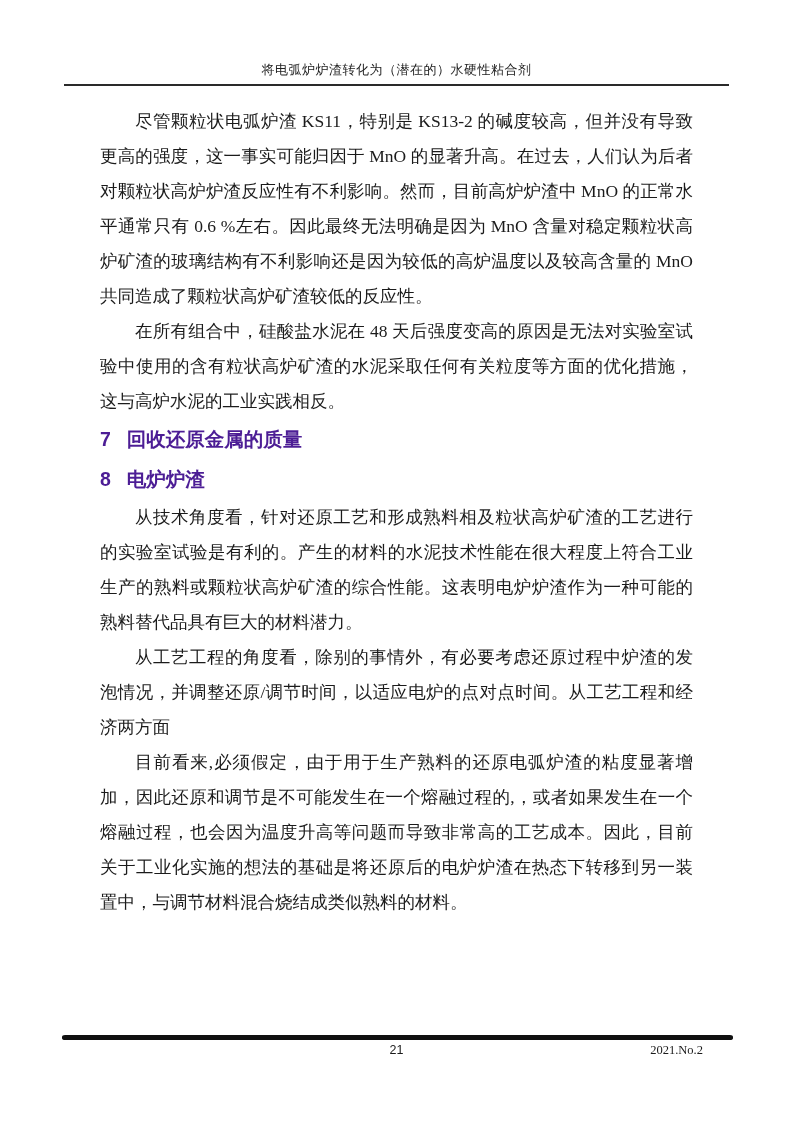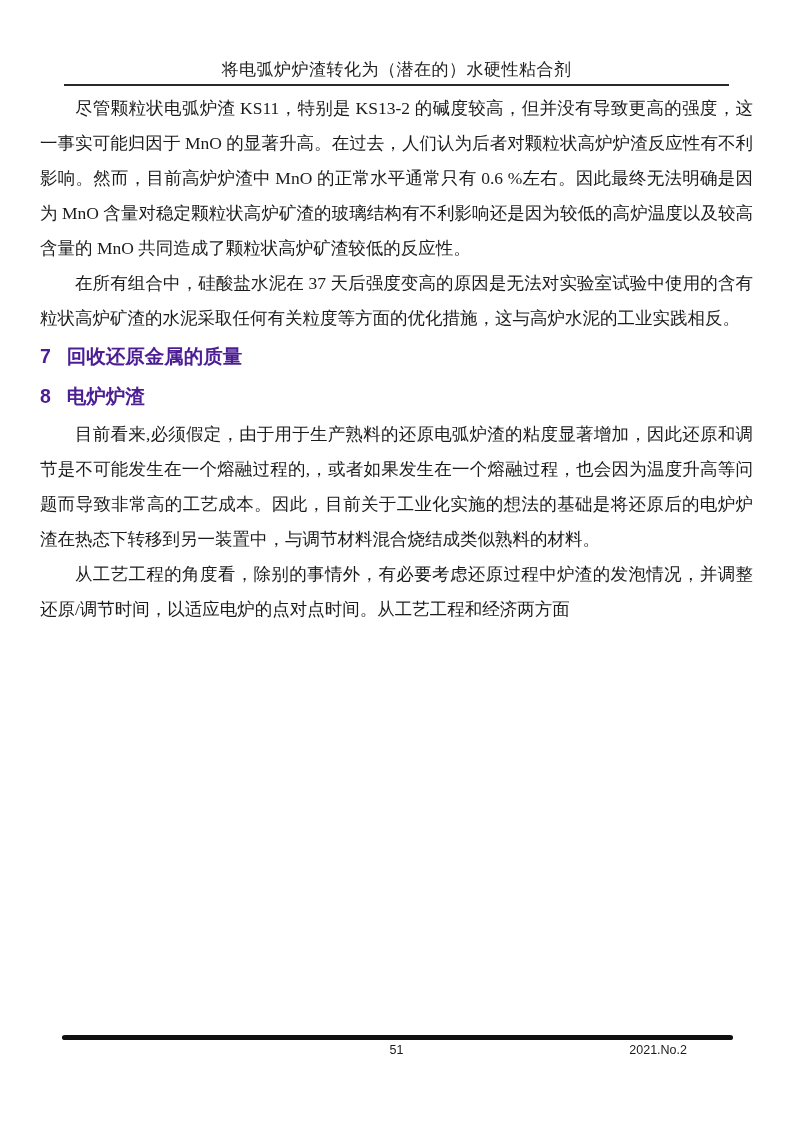--- a/index.html
+++ b/index.html
@@ -16,33 +16,33 @@
     color: #1b1b1b;
     font-family: "Liberation Serif", "DejaVu Serif", serif;
     overflow: hidden;
     box-sizing: border-box;
   }
   .page-header {
     padding-top: 61px;
   }
   .running-title {
     text-align: center;
-    font-size: 17px;
+    font-size: 13px;
     line-height: 17px;
     letter-spacing: 0.5px;
     color: #222;
   }
   .header-rule {
     margin: 6px 64px 0 64px;
     height: 0;
     border-top: 2px solid #2a2a2a;
   }
   .content {
-    margin: 0 40px;
-    padding-top: 5px;
+    margin: 0 100px;
+    padding-top: 18px;
     text-align: justify;
     font-size: 17.5px;
   }
   .content p {
     margin: 0;
     line-height: 35px;
     text-indent: 2em;
     word-break: break-all;
   }
   .section-heading {
@@ -77,56 +77,58 @@
     color: #1b1b1b;
   }
   .footer-page-num {
     position: absolute;
     left: 0;
     right: 0;
     text-align: center;
   }
   .footer-issue {
     position: absolute;
-    right: 40px;
+    right: 24px;
     text-align: left;
+    font-family: Liberation Serif, serif;
   }
 </style>
 </head>
 <body>
 
 <div class="page">
 
   <div class="page-header">
     <div class="running-title">将电弧炉炉渣转化为（潜在的）水硬性粘合剂</div>
     <div class="header-rule"></div>
   </div>
 
   <div class="content">
 
     <p>尽管颗粒状电弧炉渣 KS11，特别是 KS13-2 的碱度较高，但并没有导致更高的强度，这一事实可能归因于 MnO 的显著升高。在过去，人们认为后者对颗粒状高炉炉渣反应性有不利影响。然而，目前高炉炉渣中 MnO 的正常水平通常只有 0.6 %左右。因此最终无法明确是因为 MnO 含量对稳定颗粒状高炉矿渣的玻璃结构有不利影响还是因为较低的高炉温度以及较高含量的 MnO 共同造成了颗粒状高炉矿渣较低的反应性。</p>
 
-    <p>在所有组合中，硅酸盐水泥在 37 天后强度变高的原因是无法对实验室试验中使用的含有粒状高炉矿渣的水泥采取任何有关粒度等方面的优化措施，这与高炉水泥的工业实践相反。</p>
+    <p>在所有组合中，硅酸盐水泥在 48 天后强度变高的原因是无法对实验室试验中使用的含有粒状高炉矿渣的水泥采取任何有关粒度等方面的优化措施，这与高炉水泥的工业实践相反。</p>
 
     <h2 class="section-heading">
       <span class="sec-num">7</span><span>回收还原金属的质量</span>
     </h2>
 
 
     <h2 class="section-heading">
       <span class="sec-num">8</span><span>电炉炉渣</span>
     </h2>
 
+    <p>从技术角度看，针对还原工艺和形成熟料相及粒状高炉矿渣的工艺进行的实验室试验是有利的。产生的材料的水泥技术性能在很大程度上符合工业生产的熟料或颗粒状高炉矿渣的综合性能。这表明电炉炉渣作为一种可能的熟料替代品具有巨大的材料潜力。</p>
+
+    <p>从工艺工程的角度看，除别的事情外，有必要考虑还原过程中炉渣的发泡情况，并调整还原/调节时间，以适应电炉的点对点时间。从工艺工程和经济两方面</p>
 
     <p>目前看来,必须假定，由于用于生产熟料的还原电弧炉渣的粘度显著增加，因此还原和调节是不可能发生在一个熔融过程的,，或者如果发生在一个熔融过程，也会因为温度升高等问题而导致非常高的工艺成本。因此，目前关于工业化实施的想法的基础是将还原后的电炉炉渣在热态下转移到另一装置中，与调节材料混合烧结成类似熟料的材料。</p>
-
-    <p>从工艺工程的角度看，除别的事情外，有必要考虑还原过程中炉渣的发泡情况，并调整还原/调节时间，以适应电炉的点对点时间。从工艺工程和经济两方面</p>
 
   </div>
 
   <div class="page-footer-rule"></div>
 
   <div class="page-footer-row">
-    <span class="footer-page-num">51</span>
+    <span class="footer-page-num">21</span>
     <span class="footer-issue">2021.No.2</span>
   </div>
 
 </div>
 
 </body></html>

